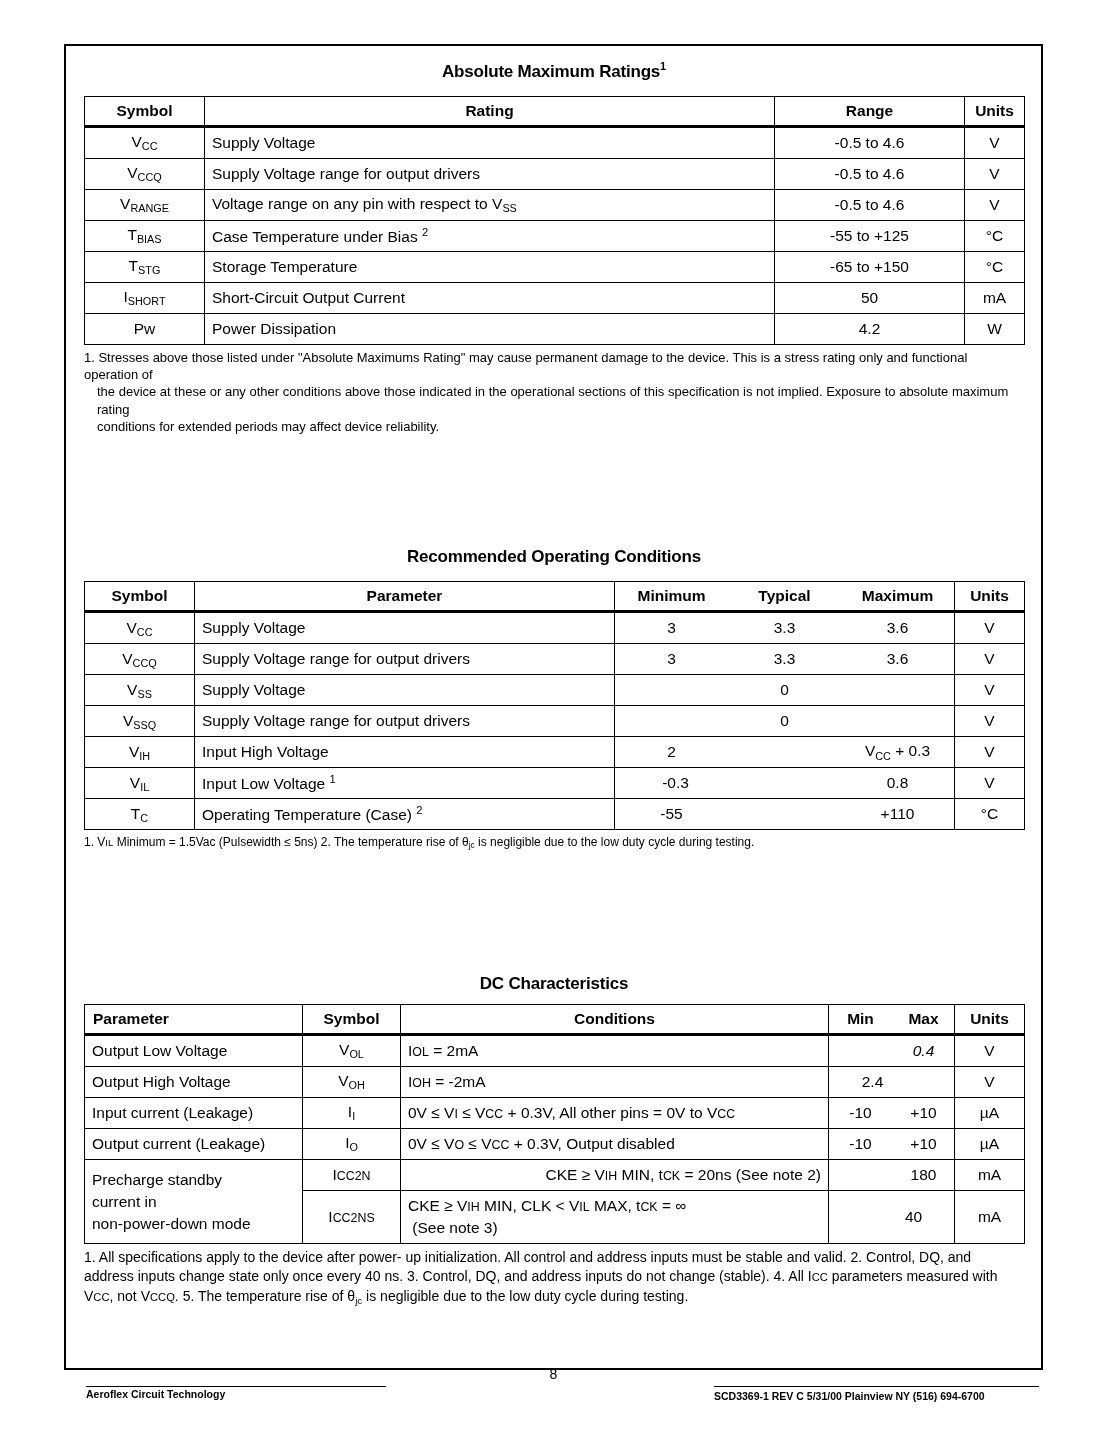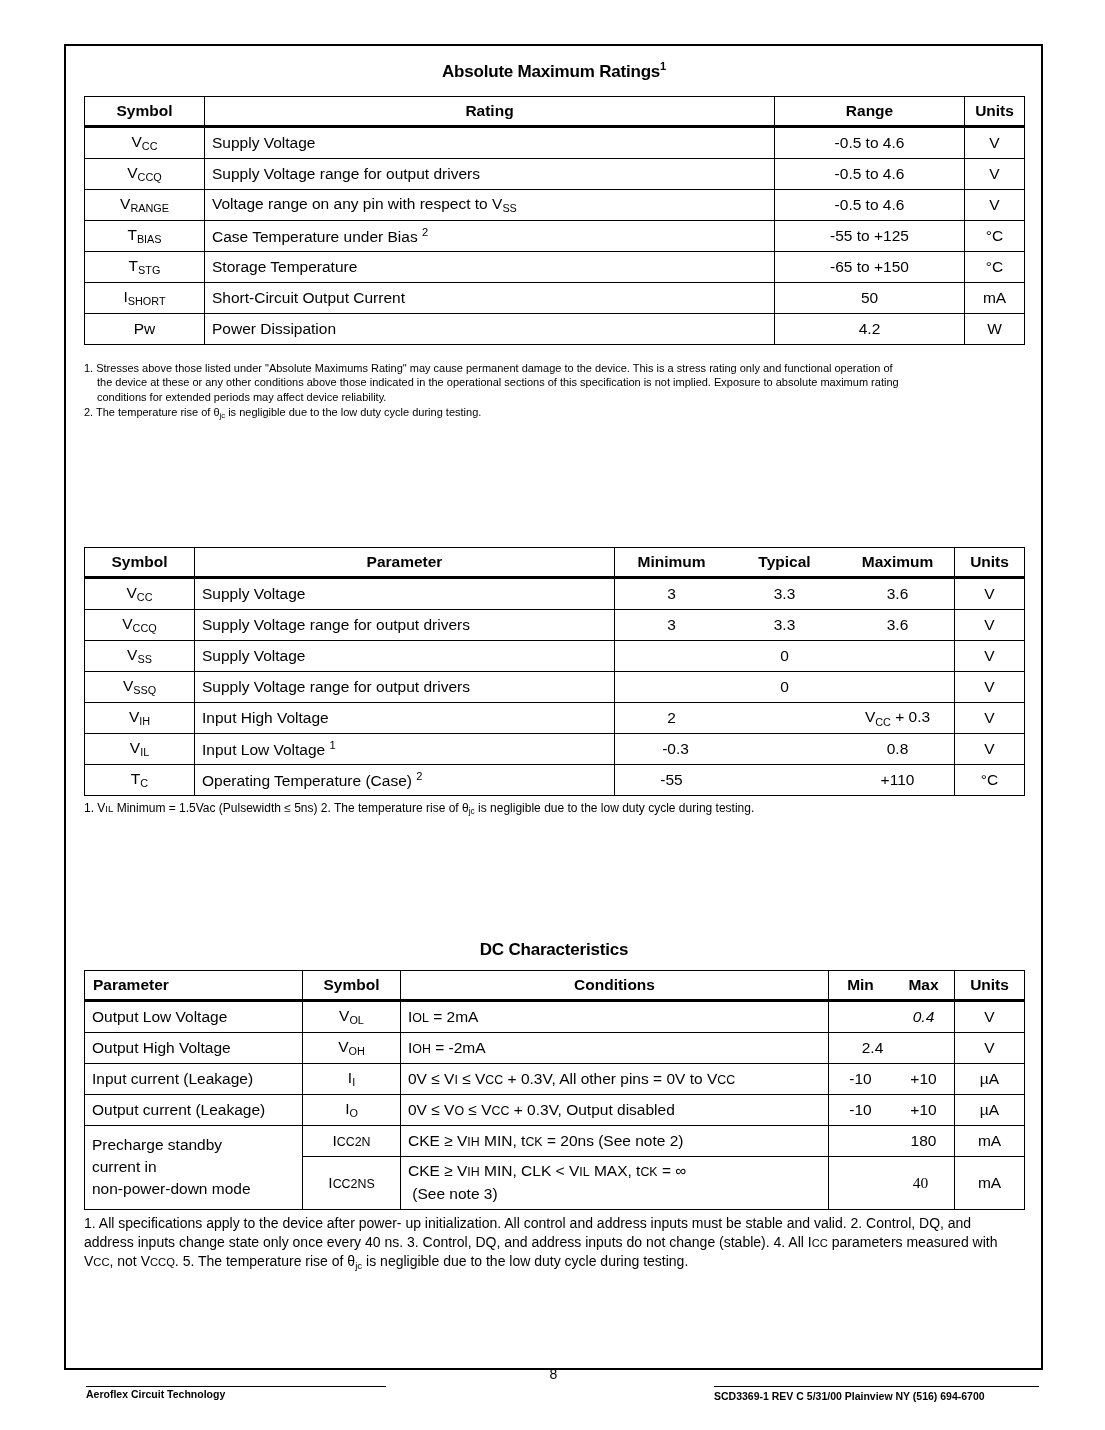--- a/index.html
+++ b/index.html
@@ -70,23 +70,23 @@
   .c-left   { text-align: left; }
 
   sub { font-size: 0.70em; vertical-align: -0.28em; }
   sup.fn { font-size: 0.72em; vertical-align: 0.5em; }
 
   
   .sc { font-size: 0.80em; }
 
   
   .notes {
-    font-size: 11px;
+    font-size: 13px;
     line-height: 1.33;
-    margin-top: 16px;
+    margin-top: 4px;
   }
   .notes .n { display: block; }
   .notes .n.indent2 { padding-left: 13px; }
   .notes-b {
     font-size: 12px;
     line-height: 1.38;
     margin-top: 4px;
   }
 
   
@@ -267,25 +267,25 @@
             <div class="cell c-center">W</div>
           </td>
   </tr>
       </tbody>
   </table>
 
   <div class="notes">
     <span class="n">1. Stresses above those listed under "Absolute Maximums Rating" may cause permanent damage to the device. This is a stress rating only and functional operation of</span>
     <span class="n indent2">the device at these or any other conditions above those indicated in the operational sections of this specification is not implied. Exposure to absolute maximum rating</span>
     <span class="n indent2">conditions for extended periods may affect device reliability.</span>
-    <span class="n" id="absnote2">2. The temperature rise of θ<sub>jc</sub> is negligible due to the low duty cycle during testing.</span>
   </div>
 
   <div class="gap-a"></div>
 
+  <div class="sec-title">Recommended Operating Conditions</div>
 
   <table class="spec" style="margin-top:14px;">
     <colgroup>
       <col style="width:110px">
         <col style="width:420px">
         <col style="width:340px">
         <col style="width:70px">
     </colgroup>
     <thead>
       <tr>
@@ -535,42 +535,42 @@
           </td>
   </tr>
   <tr>
     <td rowspan="2">
             <div class="cell c-left" style="line-height:1.42;">Precharge standby<br>current in<br>non-power-down mode</div>
           </td>
     <td>
             <div class="cell c-center">I<span class="sc">CC2N</span></div>
           </td>
     <td>
-            <div class="cell c-left" style="line-height:1.45;">CKE ≥ V<span class="sc">IH</span> MIN, t<span class="sc">CK</span> = 20ns (See note 2)</div>
+            <div class="cell c-left" style="line-height:1.45;text-align:right;">CKE ≥ V<span class="sc">IH</span> MIN, t<span class="sc">CK</span> = 20ns (See note 2)</div>
           </td>
     <td style="padding:0">
             <div class="band" style="height:30px;">
               <span style="left:63px;width:63px;">180</span>
             </div>
           </td>
     <td>
             <div class="cell c-center">mA</div>
           </td>
   </tr>
   <tr style="height:52px;padding-left:32px;">
 
     <td>
             <div class="cell c-center">I<span class="sc">CC2NS</span></div>
           </td>
     <td>
             <div class="cell c-left" style="line-height:1.45;">CKE ≥ V<span class="sc">IH</span> MIN, CLK &lt; V<span class="sc">IL</span> MAX, t<span class="sc">CK</span> = ∞<br>&nbsp;(See note 3)</div>
           </td>
     <td style="padding:0">
             <div class="band" style="height:52px;">
-              <span style="left:60px;width:63px;font-family:Liberation Serif, serif;">40</span>
+              <span style="left:53px;width:63px;">40</span>
             </div>
           </td>
     <td>
             <div class="cell c-center">mA</div>
           </td>
   </tr>
       </tbody>
   </table>
 
   <div class="notes-b" style="font-size:14px;">

